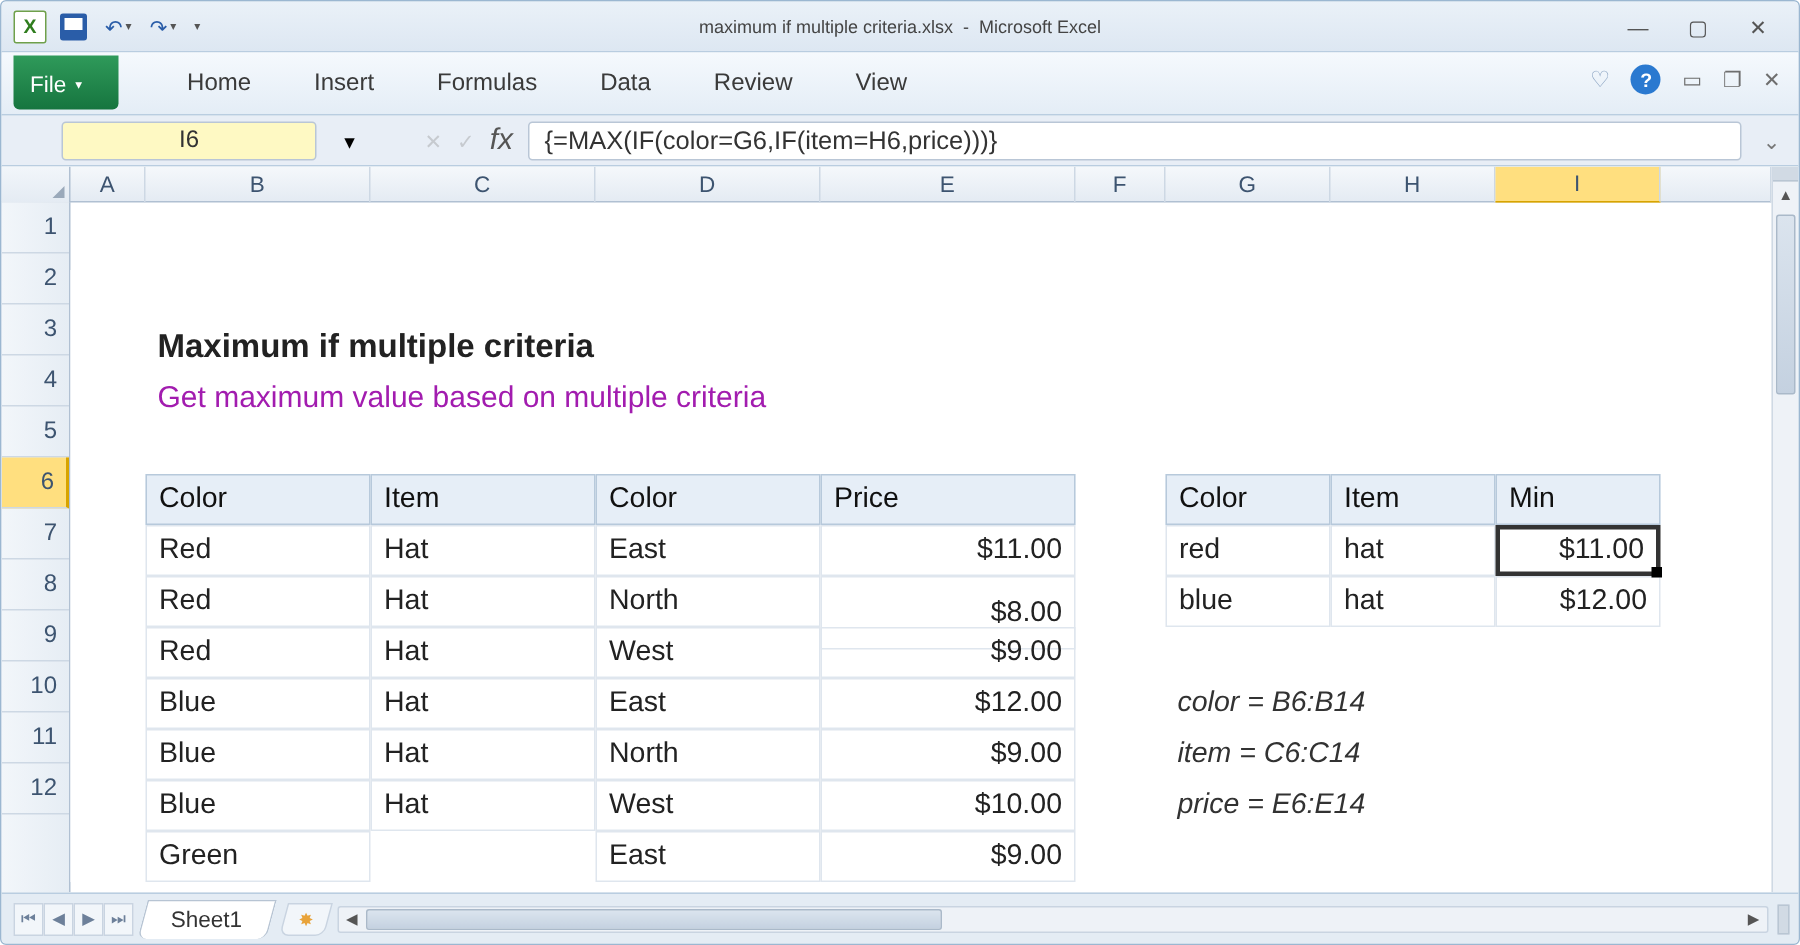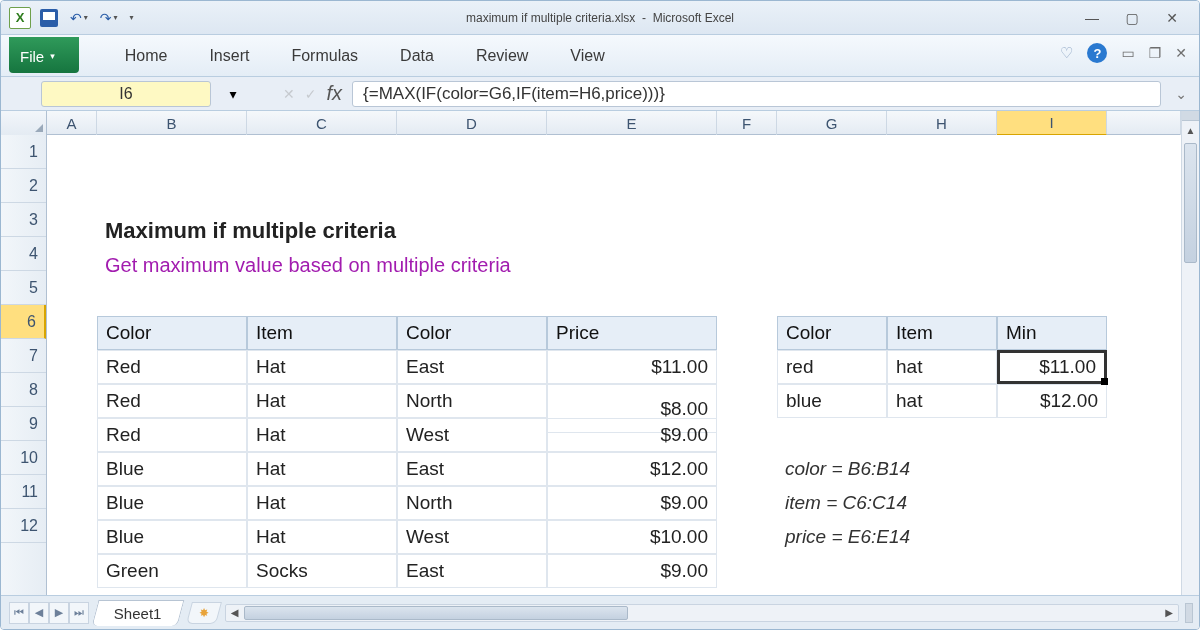--- a/index.html
+++ b/index.html
@@ -315,21 +315,20 @@
         <div class="cell data-cell right" style="left: 500px; top: 272px; width: 170px; height: 34px;">$12.00</div>
         <div class="cell data-cell" style="left: 50px; top: 306px; width: 150px; height: 34px;">Blue</div>
         <div class="cell data-cell" style="left: 200px; top: 306px; width: 150px; height: 34px;">Hat</div>
         <div class="cell data-cell" style="left: 350px; top: 306px; width: 150px; height: 34px;">North</div>
         <div class="cell data-cell right" style="left: 500px; top: 306px; width: 170px; height: 34px;">$9.00</div>
         <div class="cell data-cell" style="left: 50px; top: 340px; width: 150px; height: 34px;">Blue</div>
         <div class="cell data-cell" style="left: 200px; top: 340px; width: 150px; height: 34px;">Hat</div>
         <div class="cell data-cell" style="left: 350px; top: 340px; width: 150px; height: 34px;">West</div>
         <div class="cell data-cell right" style="left: 500px; top: 340px; width: 170px; height: 34px;">$10.00</div>
         <div class="cell data-cell" style="left: 50px; top: 374px; width: 150px; height: 34px;">Green</div>
-        <div class="cell data-cell" style="left: 200px; top: 374px; width: 150px; height: 34px;">Socks</div>
         <div class="cell data-cell" style="left: 350px; top: 374px; width: 150px; height: 34px;">East</div>
         <div class="cell data-cell right" style="left: 500px; top: 374px; width: 170px; height: 34px;">$9.00</div>
         <div class="cell hdr-cell" style="left: 730px; top: 136px; width: 110px; height: 34px;">Color</div>
         <div class="cell hdr-cell" style="left: 840px; top: 136px; width: 110px; height: 34px;">Item</div>
         <div class="cell hdr-cell" style="left: 950px; top: 136px; width: 110px; height: 34px;">Min</div>
         <div class="cell data-cell" style="left: 730px; top: 170px; width: 110px; height: 34px;">red</div>
         <div class="cell data-cell" style="left: 840px; top: 170px; width: 110px; height: 34px;">hat</div>
         <div class="cell data-cell right sel-cell" style="left: 950px; top: 170px; width: 110px; height: 34px;">$11.00<div class="sel-handle"></div></div>
         <div class="cell data-cell" style="left: 730px; top: 204px; width: 110px; height: 34px;">blue</div>
         <div class="cell data-cell" style="left: 840px; top: 204px; width: 110px; height: 34px;">hat</div>

